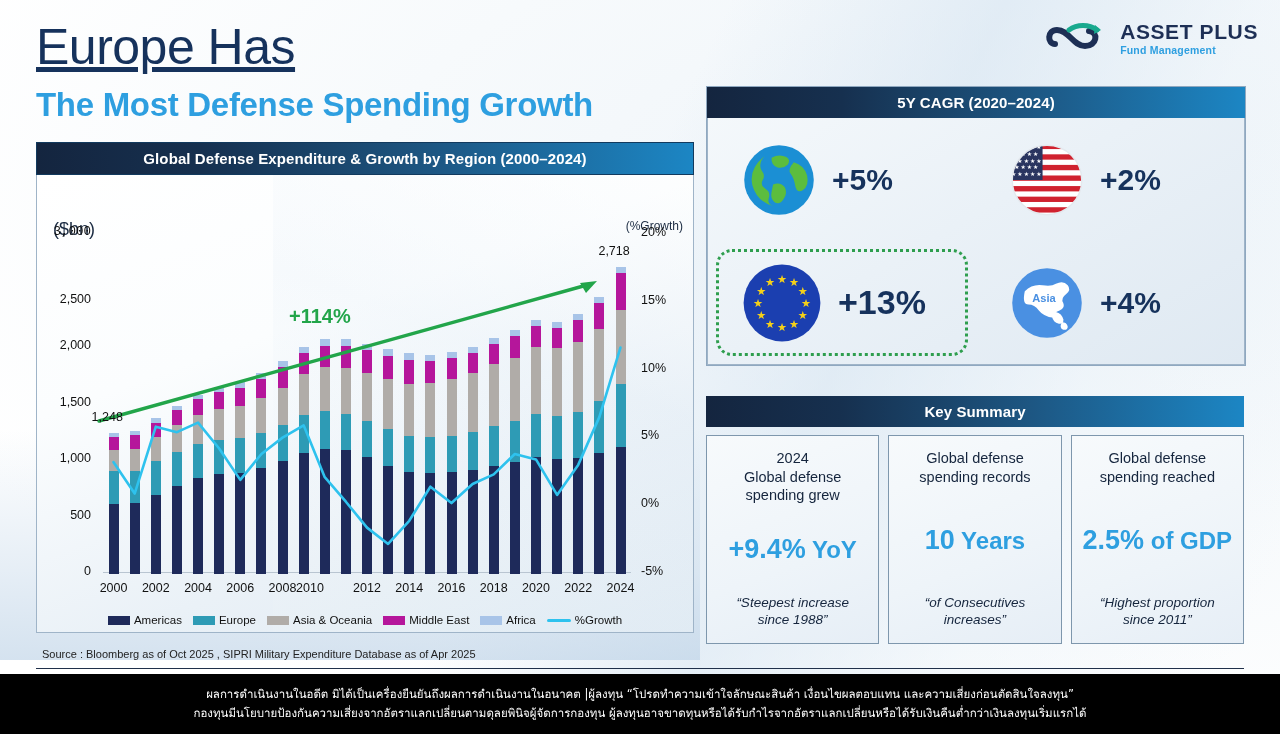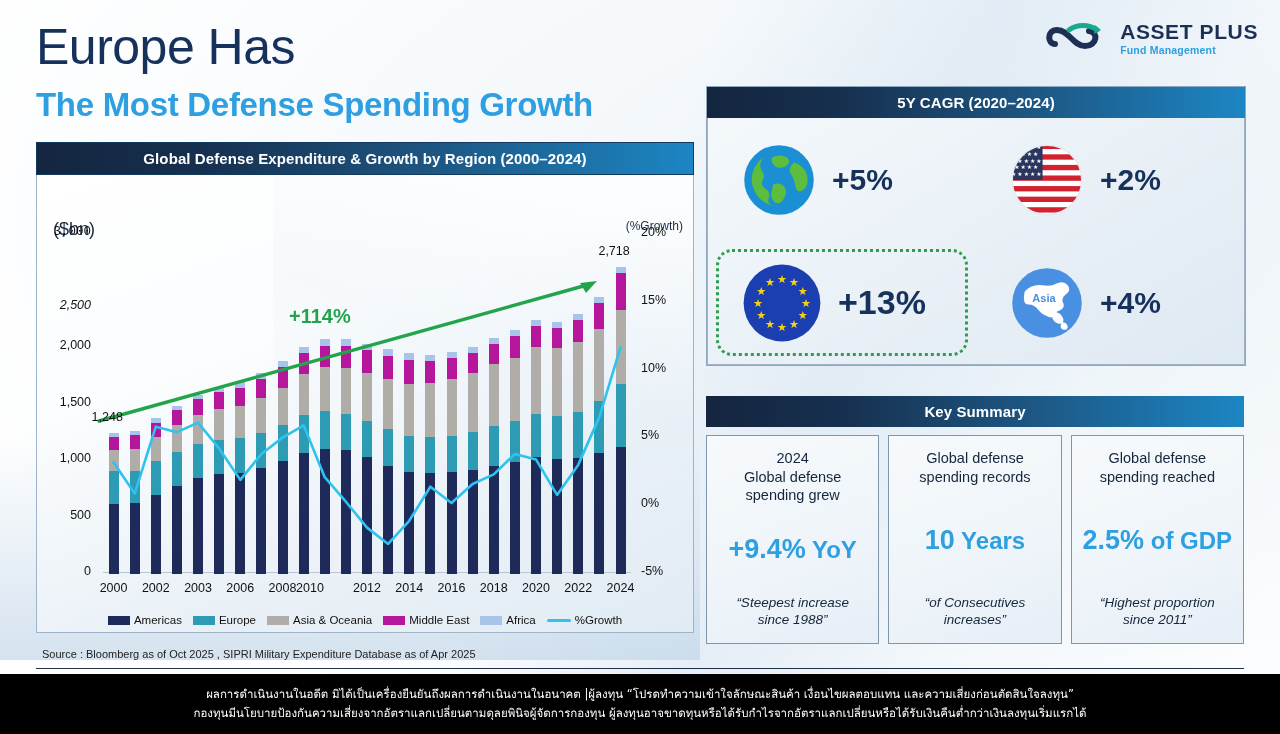--- a/index.html
+++ b/index.html
@@ -16,21 +16,21 @@
   
   .bg-wash{position:absolute;inset:0;background:
      linear-gradient(115deg, rgba(255,255,255,0) 45%, rgba(210,226,240,.55) 62%, rgba(232,241,248,.35) 78%, rgba(255,255,255,0) 95%);
      pointer-events:none;}
   .bg-wash2{position:absolute;left:0;top:430px;width:700px;height:230px;
      background:linear-gradient(180deg, rgba(223,234,244,0) 0%, rgba(206,222,237,.5) 60%, rgba(190,211,231,.65) 100%);
      pointer-events:none;}
 
   
   .title-main{position:absolute;left:36px;top:22px;font-size:50px;line-height:1;
-     font-weight:400;color:#16325c;letter-spacing:-.5px;}
+     font-weight:400;color:#16325c;letter-spacing:-.5px;text-decoration:underline;}
   .title-sub{position:absolute;left:36px;top:88px;font-size:33px;line-height:1;
      font-weight:700;color:#2e9fe0;letter-spacing:-.3px;}
 
   
   .logo{position:absolute;right:22px;top:18px;display:flex;align-items:center;gap:9px;}
   .logo-text{display:flex;flex-direction:column;line-height:1;}
   .logo-name{font-size:21px;font-weight:700;color:#1d2f55;letter-spacing:.6px;}
   .logo-tag{font-size:10.5px;font-weight:700;color:#2e9fe0;letter-spacing:.2px;margin-top:3px;}
 
   
@@ -132,35 +132,35 @@
       <div class="chart-bgimg"></div>
       <div class="axis-unit-l">($bn)</div>
       <div class="axis-unit-r">(%Growth)</div>
 
       <div id="y-ticks">
           <div class="ylab" style="left: 8px; top: 389px;">0</div>
           <div class="ylab" style="left: 8px; top: 332.5px;">500</div>
           <div class="ylab" style="left: 8px; top: 276px;">1,000</div>
           <div class="ylab" style="left: 8px; top: 219.5px;">1,500</div>
           <div class="ylab" style="left: 8px; top: 163px;">2,000</div>
-          <div class="ylab" style="left: 8px; top: 123px; font-style: italic;">2,500</div>
+          <div class="ylab" style="left: 8px; top: 117px;">2,500</div>
           <div class="ylab" style="left: 8px; top: 50px; font-family: Liberation Mono, monospace;">3,000</div>
         </div>
       <div id="y2-ticks">
           <div class="y2lab" style="right: 6px; top: 389px; text-align: left;">-5%</div>
           <div class="y2lab" style="right: 6px; top: 321.2px; text-align: left;">0%</div>
           <div class="y2lab" style="right: 6px; top: 253.4px; text-align: left;">5%</div>
           <div class="y2lab" style="right: 6px; top: 185.6px; text-align: left;">10%</div>
           <div class="y2lab" style="right: 6px; top: 117.8px; text-align: left;">15%</div>
           <div class="y2lab" style="right: 6px; top: 50px; text-align: left;">20%</div>
         </div>
       <div id="x-ticks">
           <div class="xlab" style="left: 53.56px; top: 406px;">2000</div>
           <div class="xlab" style="left: 95.8px; top: 406px;">2002</div>
-          <div class="xlab" style="left: 138.04px; top: 406px;">2003</div>
+          <div class="xlab" style="left: 138.04px; top: 406px;">2004</div>
           <div class="xlab" style="left: 180.28px; top: 406px;">2006</div>
           <div class="xlab" style="left: 222.52px; top: 406px;">2008</div>
           <div class="xlab" style="left: 250px; top: 406px;">2010</div>
           <div class="xlab" style="left: 307px; top: 406px;">2012</div>
           <div class="xlab" style="left: 349.24px; top: 406px;">2014</div>
           <div class="xlab" style="left: 391.48px; top: 406px;">2016</div>
           <div class="xlab" style="left: 433.72px; top: 406px;">2018</div>
           <div class="xlab" style="left: 475.96px; top: 406px;">2020</div>
           <div class="xlab" style="left: 518.2px; top: 406px;">2022</div>
           <div class="xlab" style="left: 560.44px; top: 406px;">2024</div>

